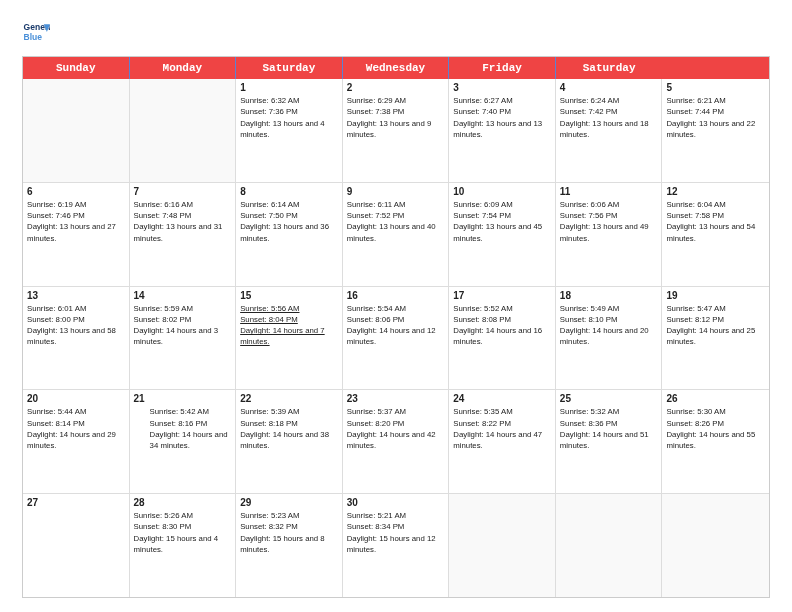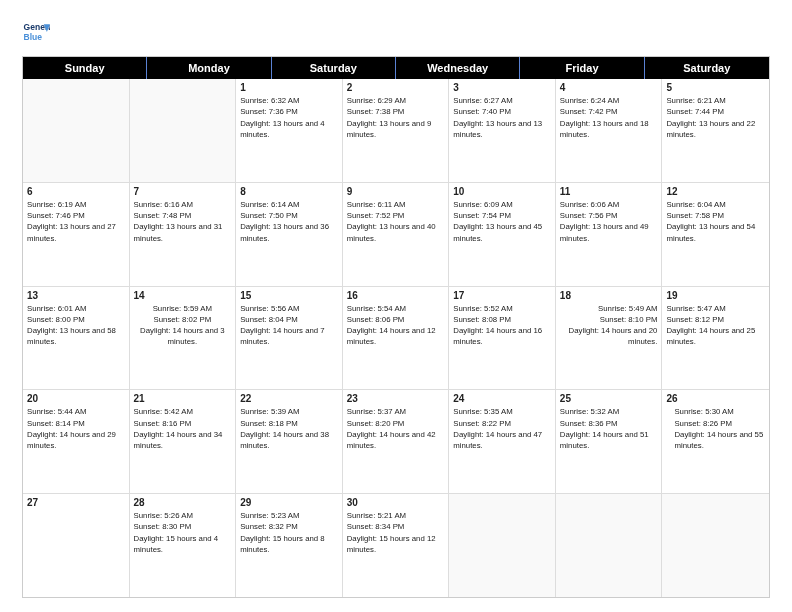--- a/index.html
+++ b/index.html
@@ -47,22 +47,23 @@
       margin-top: 2px;
     }
     .calendar {
       flex: 1;
       display: flex;
       flex-direction: column;
       border: 1px solid #ccc;
     }
     .cal-header {
       display: grid;
-      grid-template-columns: repeat(6, 1fr);
-      background: #000000;
+      grid-template-columns: repeat(7, 1fr);
+      background: #ef4444;
+      font-family: Liberation Mono, monospace;
     }
     .cal-header-cell {
       color: #fff;
       font-size: 11px;
       font-weight: bold;
       text-align: center;
       padding: 5px 2px;
       border-right: 1px solid #5a82d4;
     }
     .cal-header-cell:last-child { border-right: none; }
@@ -209,65 +210,65 @@
         </div>
         <div class="cal-row">
           <div class="cal-cell">
             <div class="day-num">13</div>
             <div class="sun-info" style="white-space: pre-line;">Sunrise: 6:01 AM
 Sunset: 8:00 PM
 Daylight: 13 hours and 58 minutes.</div>
           </div>
           <div class="cal-cell">
             <div class="day-num">14</div>
-            <div class="sun-info" style="white-space: pre-line; text-align: center;">Sunrise: 5:59 AM
+            <div class="sun-info" style="white-space: pre-line;">Sunrise: 5:59 AM
 Sunset: 8:02 PM
 Daylight: 14 hours and 3 minutes.</div>
           </div>
           <div class="cal-cell">
             <div class="day-num">15</div>
-            <div class="sun-info" style="white-space: pre-line;">Sunrise: 5:56 AM
+            <div class="sun-info" style="white-space: pre-line; text-decoration: underline;">Sunrise: 5:56 AM
 Sunset: 8:04 PM
 Daylight: 14 hours and 7 minutes.</div>
           </div>
           <div class="cal-cell">
             <div class="day-num">16</div>
             <div class="sun-info" style="white-space: pre-line;">Sunrise: 5:54 AM
 Sunset: 8:06 PM
 Daylight: 14 hours and 12 minutes.</div>
           </div>
           <div class="cal-cell">
             <div class="day-num">17</div>
             <div class="sun-info" style="white-space: pre-line;">Sunrise: 5:52 AM
 Sunset: 8:08 PM
 Daylight: 14 hours and 16 minutes.</div>
           </div>
           <div class="cal-cell">
             <div class="day-num">18</div>
-            <div class="sun-info" style="white-space: pre-line; text-align: right;">Sunrise: 5:49 AM
+            <div class="sun-info" style="white-space: pre-line;">Sunrise: 5:49 AM
 Sunset: 8:10 PM
 Daylight: 14 hours and 20 minutes.</div>
           </div>
           <div class="cal-cell">
             <div class="day-num">19</div>
             <div class="sun-info" style="white-space: pre-line;">Sunrise: 5:47 AM
 Sunset: 8:12 PM
 Daylight: 14 hours and 25 minutes.</div>
           </div>
         </div>
         <div class="cal-row">
           <div class="cal-cell">
             <div class="day-num">20</div>
             <div class="sun-info" style="white-space: pre-line;">Sunrise: 5:44 AM
 Sunset: 8:14 PM
 Daylight: 14 hours and 29 minutes.</div>
           </div>
           <div class="cal-cell">
             <div class="day-num">21</div>
-            <div class="sun-info" style="white-space: pre-line;">Sunrise: 5:42 AM
+            <div class="sun-info" style="white-space: pre-line; margin-left: 16px;">Sunrise: 5:42 AM
 Sunset: 8:16 PM
 Daylight: 14 hours and 34 minutes.</div>
           </div>
           <div class="cal-cell">
             <div class="day-num">22</div>
             <div class="sun-info" style="white-space: pre-line;">Sunrise: 5:39 AM
 Sunset: 8:18 PM
 Daylight: 14 hours and 38 minutes.</div>
           </div>
           <div class="cal-cell">
@@ -283,21 +284,21 @@
 Daylight: 14 hours and 47 minutes.</div>
           </div>
           <div class="cal-cell">
             <div class="day-num">25</div>
             <div class="sun-info" style="white-space: pre-line;">Sunrise: 5:32 AM
 Sunset: 8:36 PM
 Daylight: 14 hours and 51 minutes.</div>
           </div>
           <div class="cal-cell">
             <div class="day-num">26</div>
-            <div class="sun-info" style="white-space: pre-line; margin-left: 8px;">Sunrise: 5:30 AM
+            <div class="sun-info" style="white-space: pre-line;">Sunrise: 5:30 AM
 Sunset: 8:26 PM
 Daylight: 14 hours and 55 minutes.</div>
           </div>
         </div>
         <div class="cal-row">
           <div class="cal-cell">
             <div class="day-num">27</div>
           </div>
           <div class="cal-cell">
             <div class="day-num">28</div>

